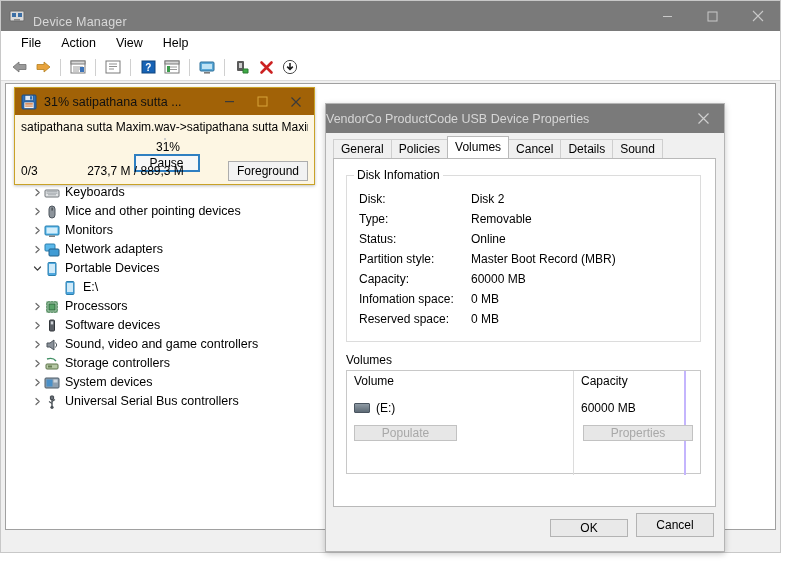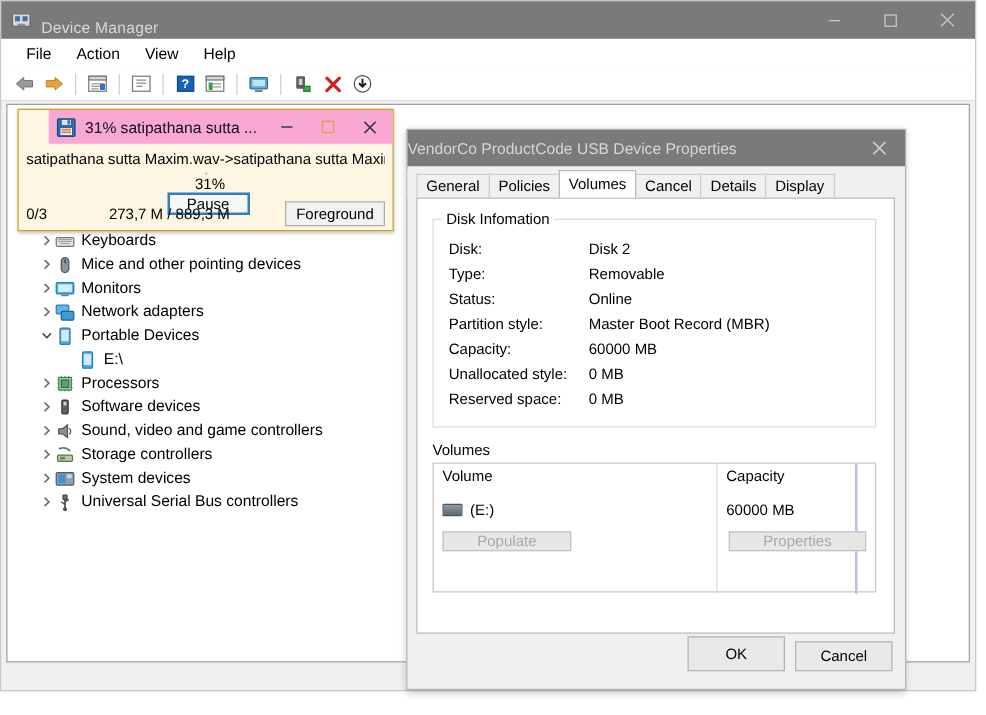--- a/index.html
+++ b/index.html
@@ -72,21 +72,21 @@
   .ticon{width:16px;height:16px;margin-right:5px;flex:none;position:relative;}
   .tlabel{line-height:19px;}
 
   
   #prog-dialog{
     position:absolute;left:14px;top:87px;width:301px;height:98px;
     background:#fdf6e3;border:1px solid #c9a227;box-sizing:border-box;
     box-shadow:0 1px 3px rgba(0,0,0,.25);
   }
   #prog-title{
-    height:27px;background:#f9a8d4;display:flex;align-items:center;position:relative;margin-left:24px;
+    height:27px;background:#a16207;display:flex;align-items:center;position:relative;
   }
   #prog-title .pt-icon{width:16px;height:16px;margin-left:6px;margin-right:7px;position:relative;flex:none;}
   #prog-title .pt-text{font-size:12.5px;color:#111;}
   .prog-wbtns{position:absolute;right:2px;top:0;height:27px;display:flex;align-items:center;}
   .prog-wbtn{width:33px;height:27px;display:flex;align-items:center;justify-content:center;color:#333;font-size:13px;}
   #prog-body{padding:4px 6px 0 6px;}
   #prog-file{
     font-size:12px;white-space:nowrap;overflow:hidden;height:17px;line-height:17px;
   }
   .prog-row{display:flex;align-items:center;height:22px;margin-top:2px;flex-direction:column;}
@@ -161,21 +161,21 @@
   .vol-ic{
     width:14px;height:8px;background:linear-gradient(to bottom,#8e9aa4,#5d6a75);
     border:1px solid #4a5560;border-radius:1px;margin-right:6px;flex:none;
   }
   .dlg-btn{
     height:16px;font-size:12px;display:flex;align-items:center;justify-content:center;
     background:#e7e7e7;border:1px solid #c2c2c2;box-sizing:border-box;color:#a8a8a8;
   }
   #btn-populate{position:absolute;left:20px;bottom:65px;width:103px;}
   #btn-properties{position:absolute;right:22px;bottom:65px;width:110px;}
-  #btn-ok{position:absolute;right:96px;bottom:14px;width:78px;height:28px;
+  #btn-ok{position:absolute;right:96px;bottom:14px;width:78px;height:18px;
     background:#e9e9e9;border:1px solid #b3b3b3;color:#000;
     display:flex;align-items:center;justify-content:center;font-size:12px;box-sizing:border-box;}
   #btn-cancel{position:absolute;right:10px;bottom:14px;width:78px;height:24px;
     background:#e9e9e9;border:1px solid #b3b3b3;color:#000;
     display:flex;align-items:center;justify-content:center;font-size:12px;box-sizing:border-box;}
 </style>
 </head>
 <body>
 
 <div id="dm-window">
@@ -557,21 +557,21 @@
         </svg>
     </div>
   </div>
 
   <div id="prop-tabs">
       <div class="ptab">General</div>
       <div class="ptab">Policies</div>
       <div class="ptab active">Volumes</div>
       <div class="ptab">Cancel</div>
       <div class="ptab">Details</div>
-      <div class="ptab">Display</div>
+      <div class="ptab">Sound</div>
     </div>
 
   <div id="prop-page">
 
     <div class="gbox" id="disk-gbox">
       <div class="gbox-legend">Disk Infomation</div>
       <div id="disk-rows" style="padding-top:13px;">
           <div class="info-row">
             <div class="info-label">Disk:</div>
             <div class="info-value">Disk 2</div>
@@ -586,21 +586,21 @@
           </div>
           <div class="info-row">
             <div class="info-label">Partition style:</div>
             <div class="info-value">Master Boot Record (MBR)</div>
           </div>
           <div class="info-row">
             <div class="info-label">Capacity:</div>
             <div class="info-value">60000 MB</div>
           </div>
           <div class="info-row">
-            <div class="info-label">Unallocated style:</div>
+            <div class="info-label">Infomation space:</div>
             <div class="info-value">0 MB</div>
           </div>
           <div class="info-row">
             <div class="info-label">Reserved space:</div>
             <div class="info-value">0 MB</div>
           </div>
         </div>
     </div>
 
     <div id="vol-label">Volumes</div>

